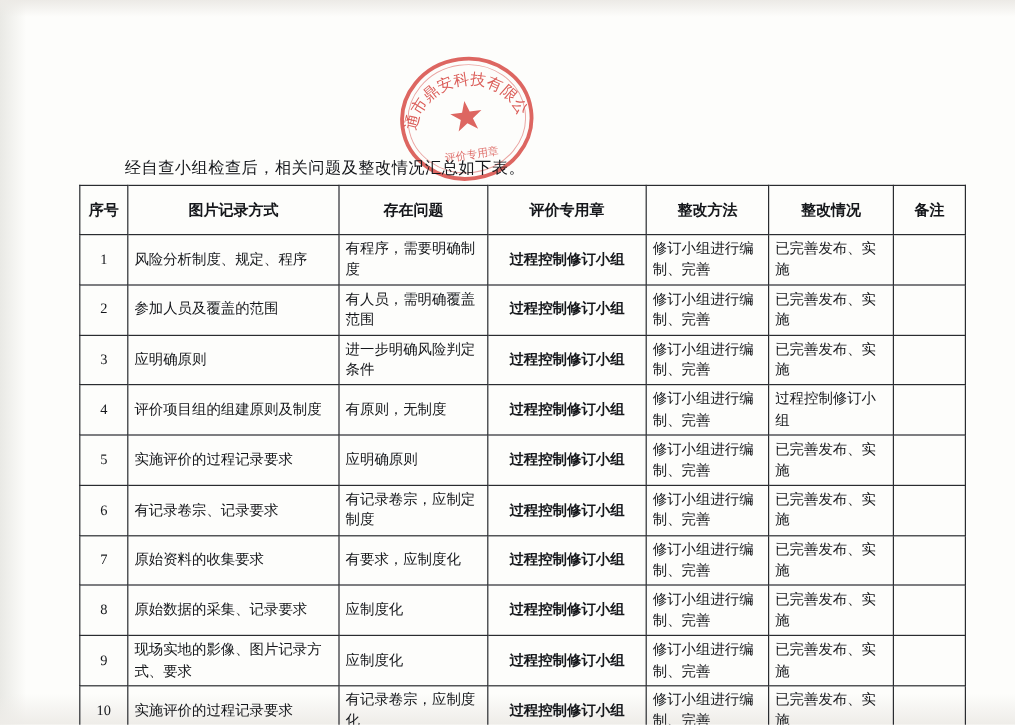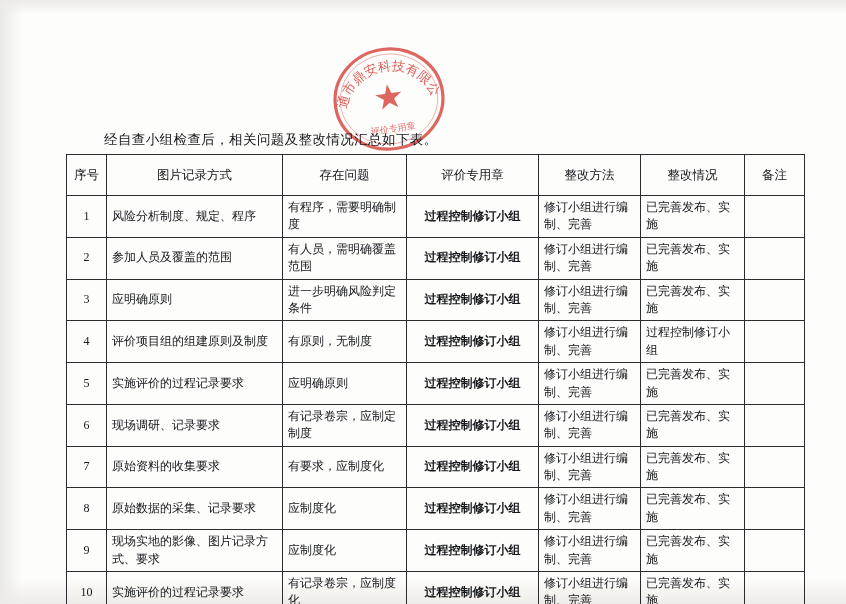--- a/index.html
+++ b/index.html
@@ -85,21 +85,21 @@
   table.main-table td {
     border: 1px solid #2a2c30;
     padding: 3px 5px;
     font-size: 12px;
     line-height: 1.45;
     vertical-align: middle;
     color: #15171b;
   }
   table.main-table thead th {
     text-align: center;
-    font-weight: normal;
+    font-weight: bold;
     height: 34px;
     font-size: 12.5px;
   }
   .col-no     { width: 40px;  text-align: center; }
   .col-item   { width: 176px; }
   .col-issue  { width: 124px; }
   .col-dept   { width: 132px; text-align: center; }
   .col-method { width: 102px; }
   .col-status { width: 104px; }
   .col-remark { width: 60px; }
@@ -197,21 +197,21 @@
         <td class="c-no">5</td>
         <td>实施评价的过程记录要求</td>
         <td>应明确原则</td>
         <td class="c-dept">过程控制修订小组</td>
         <td>修订小组进行编制、完善</td>
         <td>已完善发布、实施</td>
         <td></td>
       </tr>
       <tr class="body-row">
         <td class="c-no">6</td>
-        <td>现场调研、记录要求</td>
+        <td>有记录卷宗、记录要求</td>
         <td>有记录卷宗，应制定制度</td>
         <td class="c-dept">过程控制修订小组</td>
         <td>修订小组进行编制、完善</td>
         <td>已完善发布、实施</td>
         <td></td>
       </tr>
       <tr class="body-row">
         <td class="c-no">7</td>
         <td>原始资料的收集要求</td>
         <td>有要求，应制度化</td>

